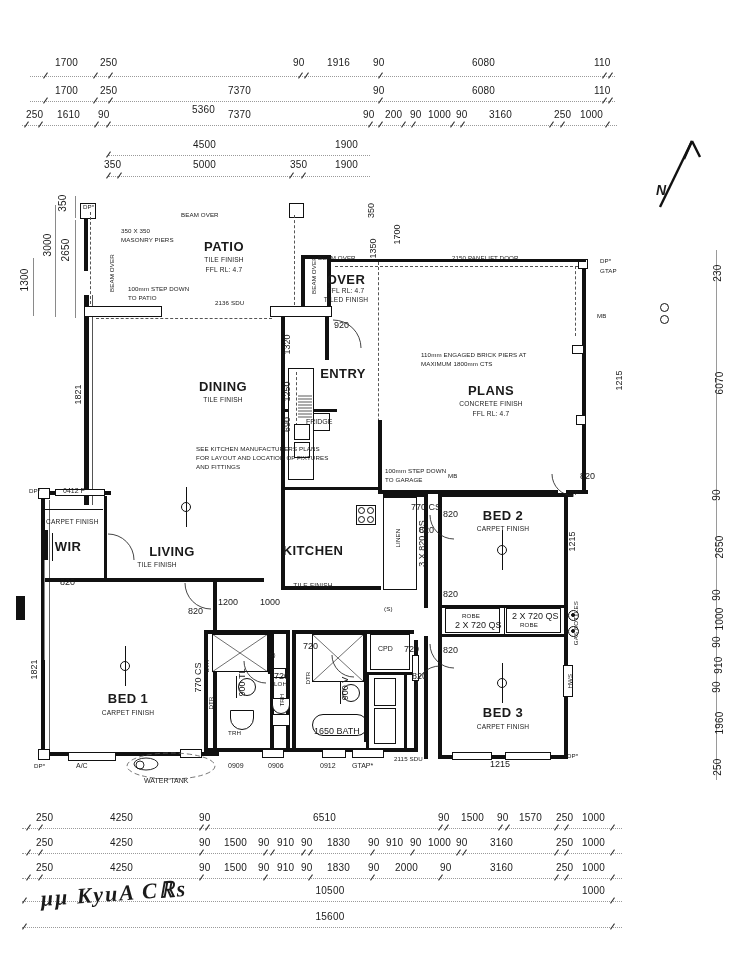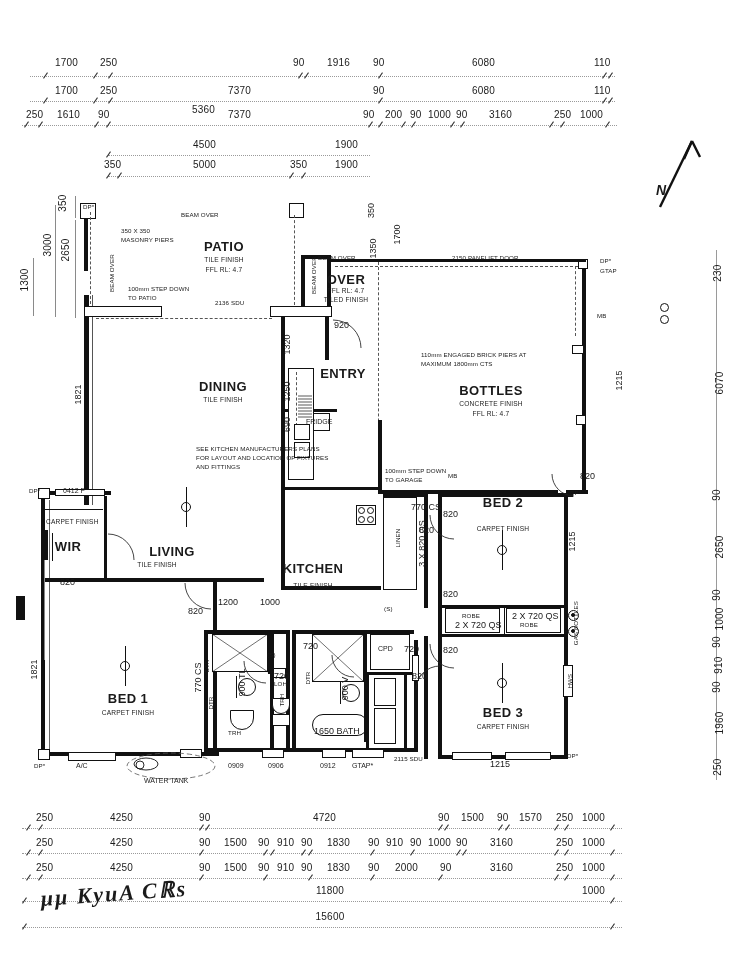--- a/index.html
+++ b/index.html
@@ -355,40 +355,40 @@
     <div class="t room ctr" style="left:224px;top:240px;">PATIO</div>
     <div class="t fin ctr" style="left:224px;top:257px;">TILE FINISH</div>
     <div class="t fin ctr" style="left:224px;top:267px;">FFL RL: 4.7</div>
 
     <div class="t room ctr" style="left:346px;top:273px;">OVER</div>
     <div class="t fin ctr" style="left:346px;top:288px;">FFL RL: 4.7</div>
     <div class="t fin ctr" style="left:346px;top:297px;">TILED FINISH</div>
 
     <div class="t room ctr" style="left:343px;top:367px;">ENTRY</div>
 
-    <div class="t room ctr" style="left:491px;top:384px;">BOTTLES</div>
+    <div class="t room ctr" style="left:491px;top:384px;">PLANS</div>
     <div class="t fin ctr" style="left:491px;top:401px;">CONCRETE FINISH</div>
     <div class="t fin ctr" style="left:491px;top:411px;">FFL RL: 4.7</div>
 
     <div class="t room ctr" style="left:223px;top:380px;">DINING</div>
     <div class="t fin ctr" style="left:223px;top:397px;">TILE FINISH</div>
 
     <div class="t room ctr" style="left:172px;top:545px;">LIVING</div>
     <div class="t fin ctr" style="left:157px;top:562px;">TILE FINISH</div>
 
-    <div class="t room ctr" style="left:313px;top:562px;">KITCHEN</div>
+    <div class="t room ctr" style="left:313px;top:544px;">KITCHEN</div>
     <div class="t fin ctr" style="left:313px;top:583px;">TILE FINISH</div>
 
     <div class="t room ctr" style="left:68px;top:540px;">WIR</div>
     <div class="t fin" style="left:46px;top:519px;">CARPET FINISH</div>
 
     <div class="t room ctr" style="left:128px;top:692px;">BED 1</div>
     <div class="t fin ctr" style="left:128px;top:710px;">CARPET FINISH</div>
 
-    <div class="t room ctr" style="left:503px;top:496px;">BED 2</div>
+    <div class="t room ctr" style="left:503px;top:509px;">BED 2</div>
     <div class="t fin ctr" style="left:503px;top:526px;">CARPET FINISH</div>
 
     <div class="t room ctr" style="left:503px;top:706px;">BED 3</div>
     <div class="t fin ctr" style="left:503px;top:724px;">CARPET FINISH</div>
   </div>
 
   <div>
     <div class="t note" style="left:121px;top:228px;">350 X 350</div>
     <div class="t note" style="left:121px;top:237px;">MASONRY PIERS</div>
 
@@ -485,21 +485,21 @@
     <div class="t dimS" style="left:314px;top:727px;">1650 BATH</div>
     <div class="t dimS" style="left:419px;top:526px;">820</div>
     <div class="t dimS" style="left:443px;top:510px;">820</div>
   </div>
 
   <div>
 
     <div class="t dim" style="left:36px;top:813px;">250</div>
     <div class="t dim" style="left:110px;top:813px;">4250</div>
     <div class="t dim" style="left:199px;top:813px;">90</div>
-    <div class="t dim" style="left:313px;top:813px;">4720</div>
+    <div class="t dim" style="left:313px;top:813px;">6510</div>
     <div class="t dim" style="left:438px;top:813px;">90</div>
     <div class="t dim" style="left:461px;top:813px;">1500</div>
     <div class="t dim" style="left:497px;top:813px;">90</div>
     <div class="t dim" style="left:519px;top:813px;">1570</div>
     <div class="t dim" style="left:556px;top:813px;">250</div>
     <div class="t dim" style="left:582px;top:813px;">1000</div>
     <div class="dot-h" style="left:22px;top:828px;width:600px;"></div>
     <div class="tick" style="left:28px;top:824px;"></div>
     <div class="tick" style="left:40px;top:824px;"></div>
     <div class="tick" style="left:201px;top:824px;"></div>
@@ -563,21 +563,21 @@
     <div class="tick" style="left:40px;top:874px;"></div>
     <div class="tick" style="left:201px;top:874px;"></div>
     <div class="tick" style="left:265px;top:874px;"></div>
     <div class="tick" style="left:310px;top:874px;"></div>
     <div class="tick" style="left:372px;top:874px;"></div>
     <div class="tick" style="left:440px;top:874px;"></div>
     <div class="tick" style="left:556px;top:874px;"></div>
     <div class="tick" style="left:566px;top:874px;"></div>
     <div class="tick" style="left:612px;top:874px;"></div>
 
-    <div class="t dim ctr" style="left:330px;top:886px;">11800</div>
+    <div class="t dim ctr" style="left:330px;top:886px;">10500</div>
     <div class="dot-h" style="left:22px;top:901px;width:600px;"></div>
     <div class="tick" style="left:24px;top:897px;"></div>
     <div class="tick" style="left:612px;top:897px;"></div>
 
     <div class="t dim" style="left:582px;top:886px;">1000</div>
 
     <div class="t dim ctr" style="left:330px;top:912px;">15600</div>
     <div class="dot-h" style="left:22px;top:927px;width:600px;"></div>
     <div class="tick" style="left:24px;top:923px;"></div>
     <div class="tick" style="left:612px;top:923px;"></div>

